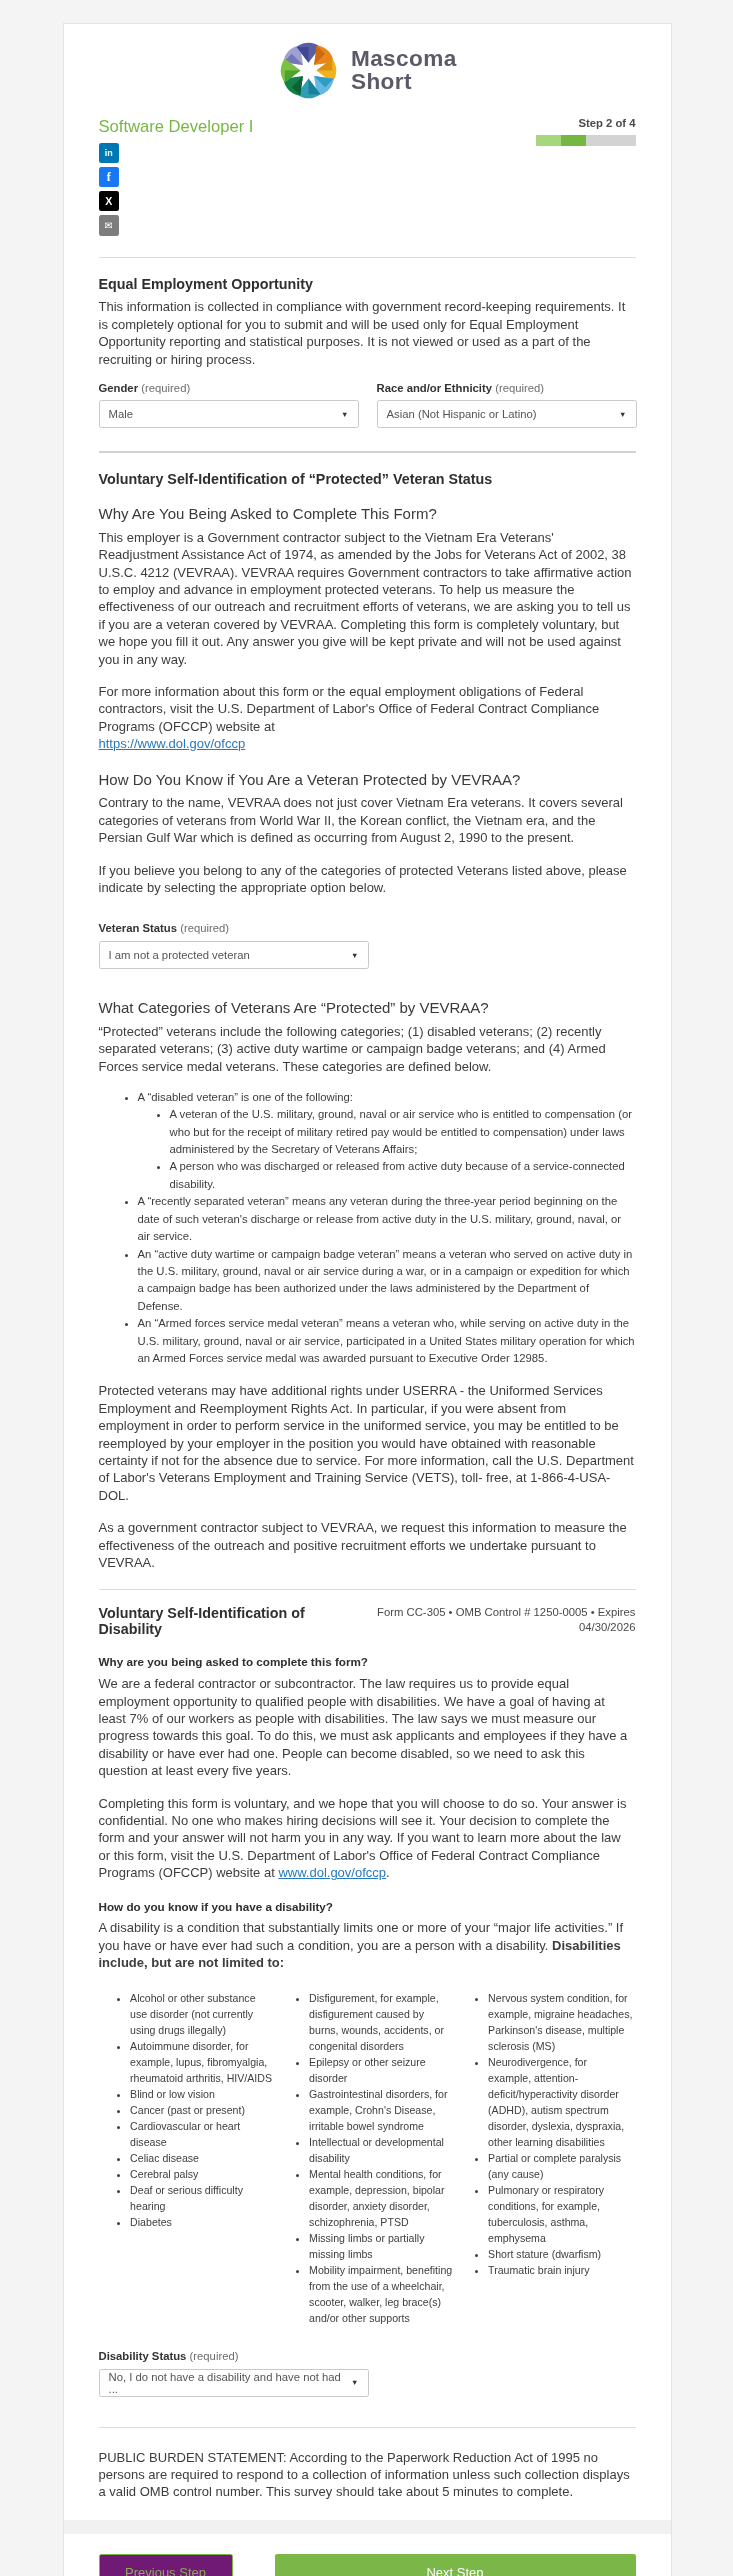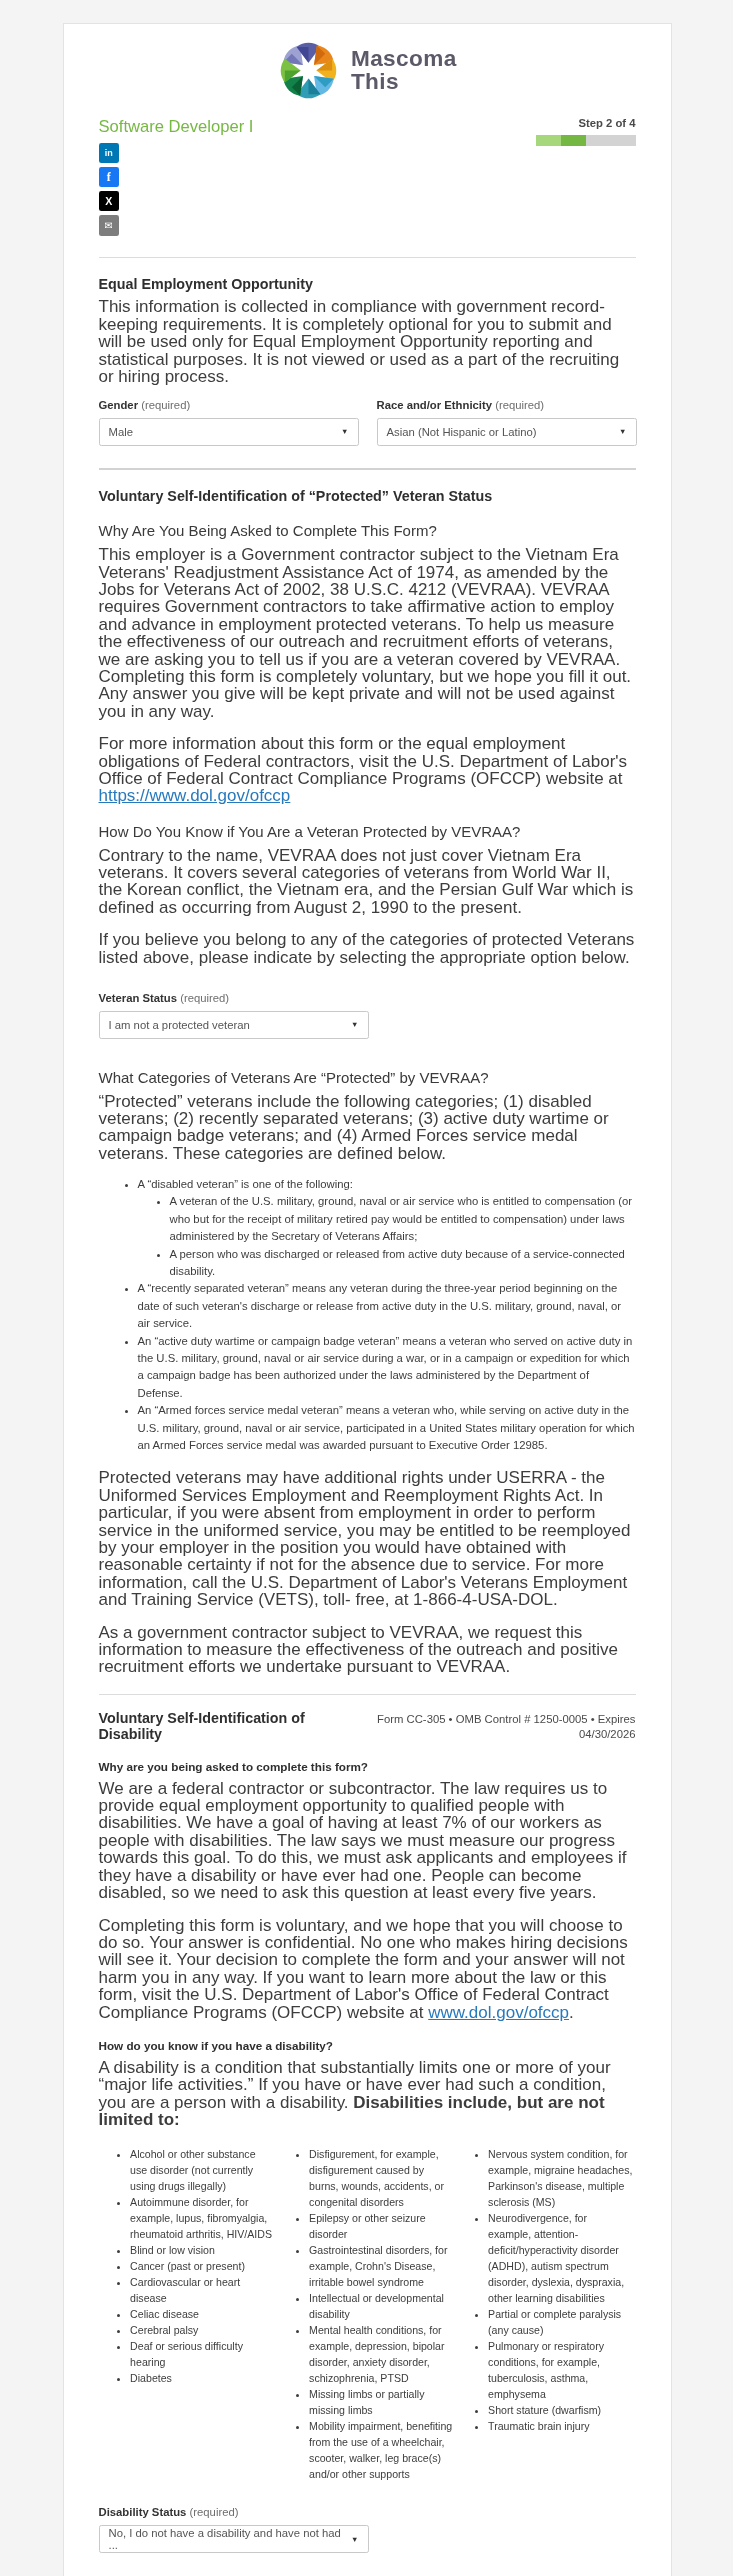--- a/index.html
+++ b/index.html
@@ -39,21 +39,21 @@
   .progress { display:flex; width:100px; height:11.3px; margin-top:6px; margin-left:auto; }
   .progress .seg { flex:1; }
   .seg1 { background:#a7d77c; } .seg2 { background:#74b843; }
   .seg3 { background:#d3d3d3; } .seg4 { background:#d3d3d3; }
   
   .divider { border-top:1.5px solid #dcdcdc; margin-top:21px; }
   .divider-thick { border-top:2.3px solid #d2d2d2; margin-top:22.6px; }
   h2.sec { font-size:14.3px; font-weight:700; color:#2f2f2f; margin-top:18px; }
   h3.light { font-size:15px; font-weight:400; color:#3a3a3a; margin-top:18px; }
   h4.small { font-size:11.7px; font-weight:700; color:#2f2f2f; margin-top:18px; }
-  p.body { font-size:17px; line-height:17.4px; margin-top:6.8px; color:#3d3d3d; }
+  p.body { font-size:13px; line-height:17.4px; margin-top:6.8px; color:#3d3d3d; }
   p.body.gap { margin-top:15px; }
   a.link { color:#2779bd; text-decoration:underline; cursor:pointer; }
   .bold { font-weight:700; }
   
   .field-label { font-size:11.3px; font-weight:700; color:#333; margin-top:19.6px; }
   .req { font-weight:400; color:#6e6e6e; }
   .selectbox {
     margin-top:6.8px; height:28px; border:0.8px solid #c9c9c9; border-radius:2.3px;
     background:#fff; display:flex; align-items:center; justify-content:space-between;
     padding:0 9px; font-size:11.3px; color:#555; cursor:pointer;
@@ -63,21 +63,21 @@
   .two-col .field-label { margin-top:9px; }
   .select-narrow { width:270px; }
   
   ul.vet { margin-top:13.6px; padding-left:39px; font-size:11.3px; line-height:17.4px; }
   ul.vet ul { padding-left:32px; }
   ul.vet li { list-style-type:disc; }
   
   .dis-grid { display:grid; grid-template-columns:1fr 1fr 1fr; column-gap:19.6px; margin-top:18px; padding:0 3px 0 16.6px; }
   .dis-grid ul { padding-left:15px; }
   .dis-grid li { font-size:10.6px; line-height:16px; list-style-type:disc; color:#3d3d3d; }
-  .title-meta-row { display:flex; justify-content:space-between; align-items:flex-end; margin-top:15px; }
+  .title-meta-row { display:flex; justify-content:space-between; align-items:flex-start; margin-top:15px; }
   .form-meta { width:302px; text-align:right; font-size:11.3px; line-height:15px; color:#4a4a4a; }
   
   .band { margin:19.6px -35px 0; height:13.6px; background:#f1f1f2; }
   .btn-row { display:flex; justify-content:space-between; margin-top:19.6px; }
   .btn-prev {
     width:134px; height:38px; background:#701a75; border:1.5px solid #77b843; border-radius:2.3px;
     color:#87ad55; font-size:13px; display:flex; align-items:center; justify-content:center; cursor:pointer;
   }
   .btn-next {
     width:361px; height:38px; background:#7ab648; border:none; border-radius:2.3px;
@@ -129,21 +129,21 @@
           <path d="M10,0 L30,-15 A24,24 0 0 1 30,15 Z" fill="#13814a"></path>
           <path d="M10,0 L30,-15 L30,0 Z" fill="#0a6234"></path>
         </g>
       <g transform="rotate(180)">
           <path d="M10,0 L30,-15 A24,24 0 0 1 30,15 Z" fill="#7cc142"></path>
           <path d="M10,0 L30,-15 L30,0 Z" fill="#4ea32f"></path>
         </g>
     </svg>
     <div class="logo-text">
       <div>Mascoma</div>
-      <div>This</div>
+      <div>Short</div>
     </div>
   </div>
 
   <div class="title-row">
     <div>
       <div class="job-title">Software Developer I</div>
       <div class="social-row">
         <div class="social li">in</div>
         <div class="social fb">f</div>
         <div class="social tx">X</div>
@@ -265,20 +265,21 @@
   </div>
 
   <div class="field-label" style="margin-top:24px"><span>Disability Status</span> <span class="req">(required)</span></div>
   <div class="selectbox select-narrow">
     <span>No, I do not have a disability and have not had ...</span>
       <span class="caret">▼</span>
   </div>
 
   <div class="divider" style="margin-top:30px"></div>
 
+  <p class="body" style="margin-top:21px">PUBLIC BURDEN STATEMENT: According to the Paperwork Reduction Act of 1995 no persons are required to respond to a collection of information unless such collection displays a valid OMB control number. This survey should take about 5 minutes to complete.</p>
 
   <div class="band"></div>
 
   <div class="btn-row">
     <div class="btn-prev">Previous Step</div>
     <div class="btn-next">Next Step</div>
   </div>
 
   <div class="everify">
     <div class="ev-flag"></div>

